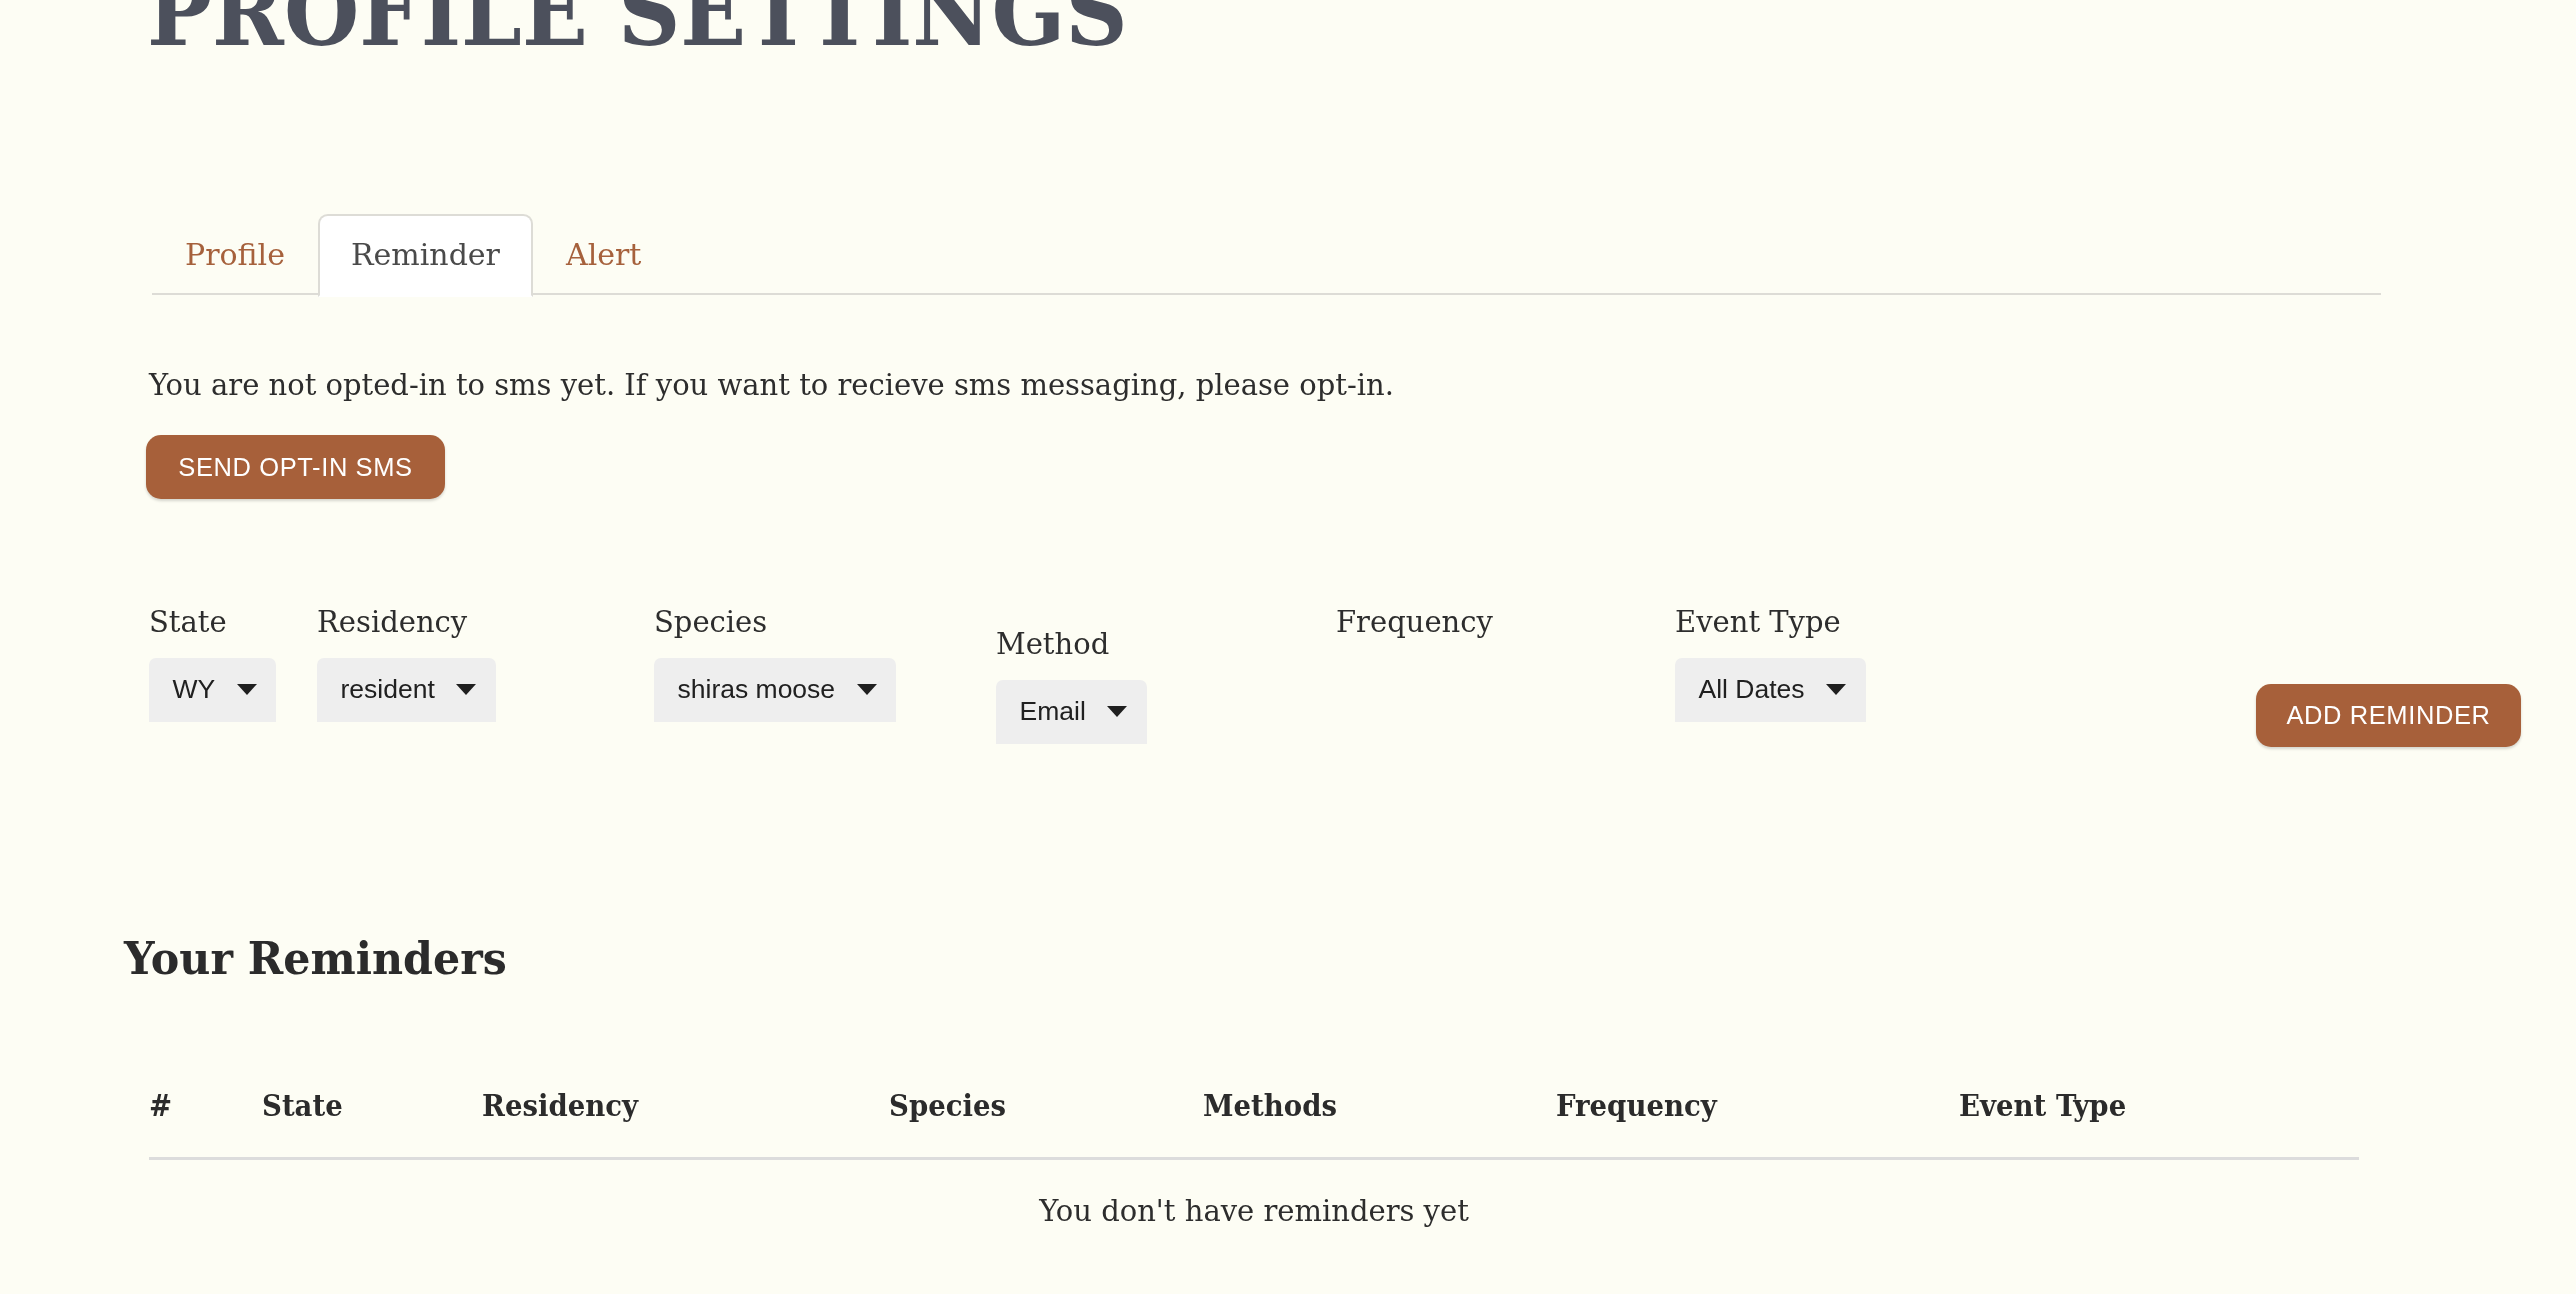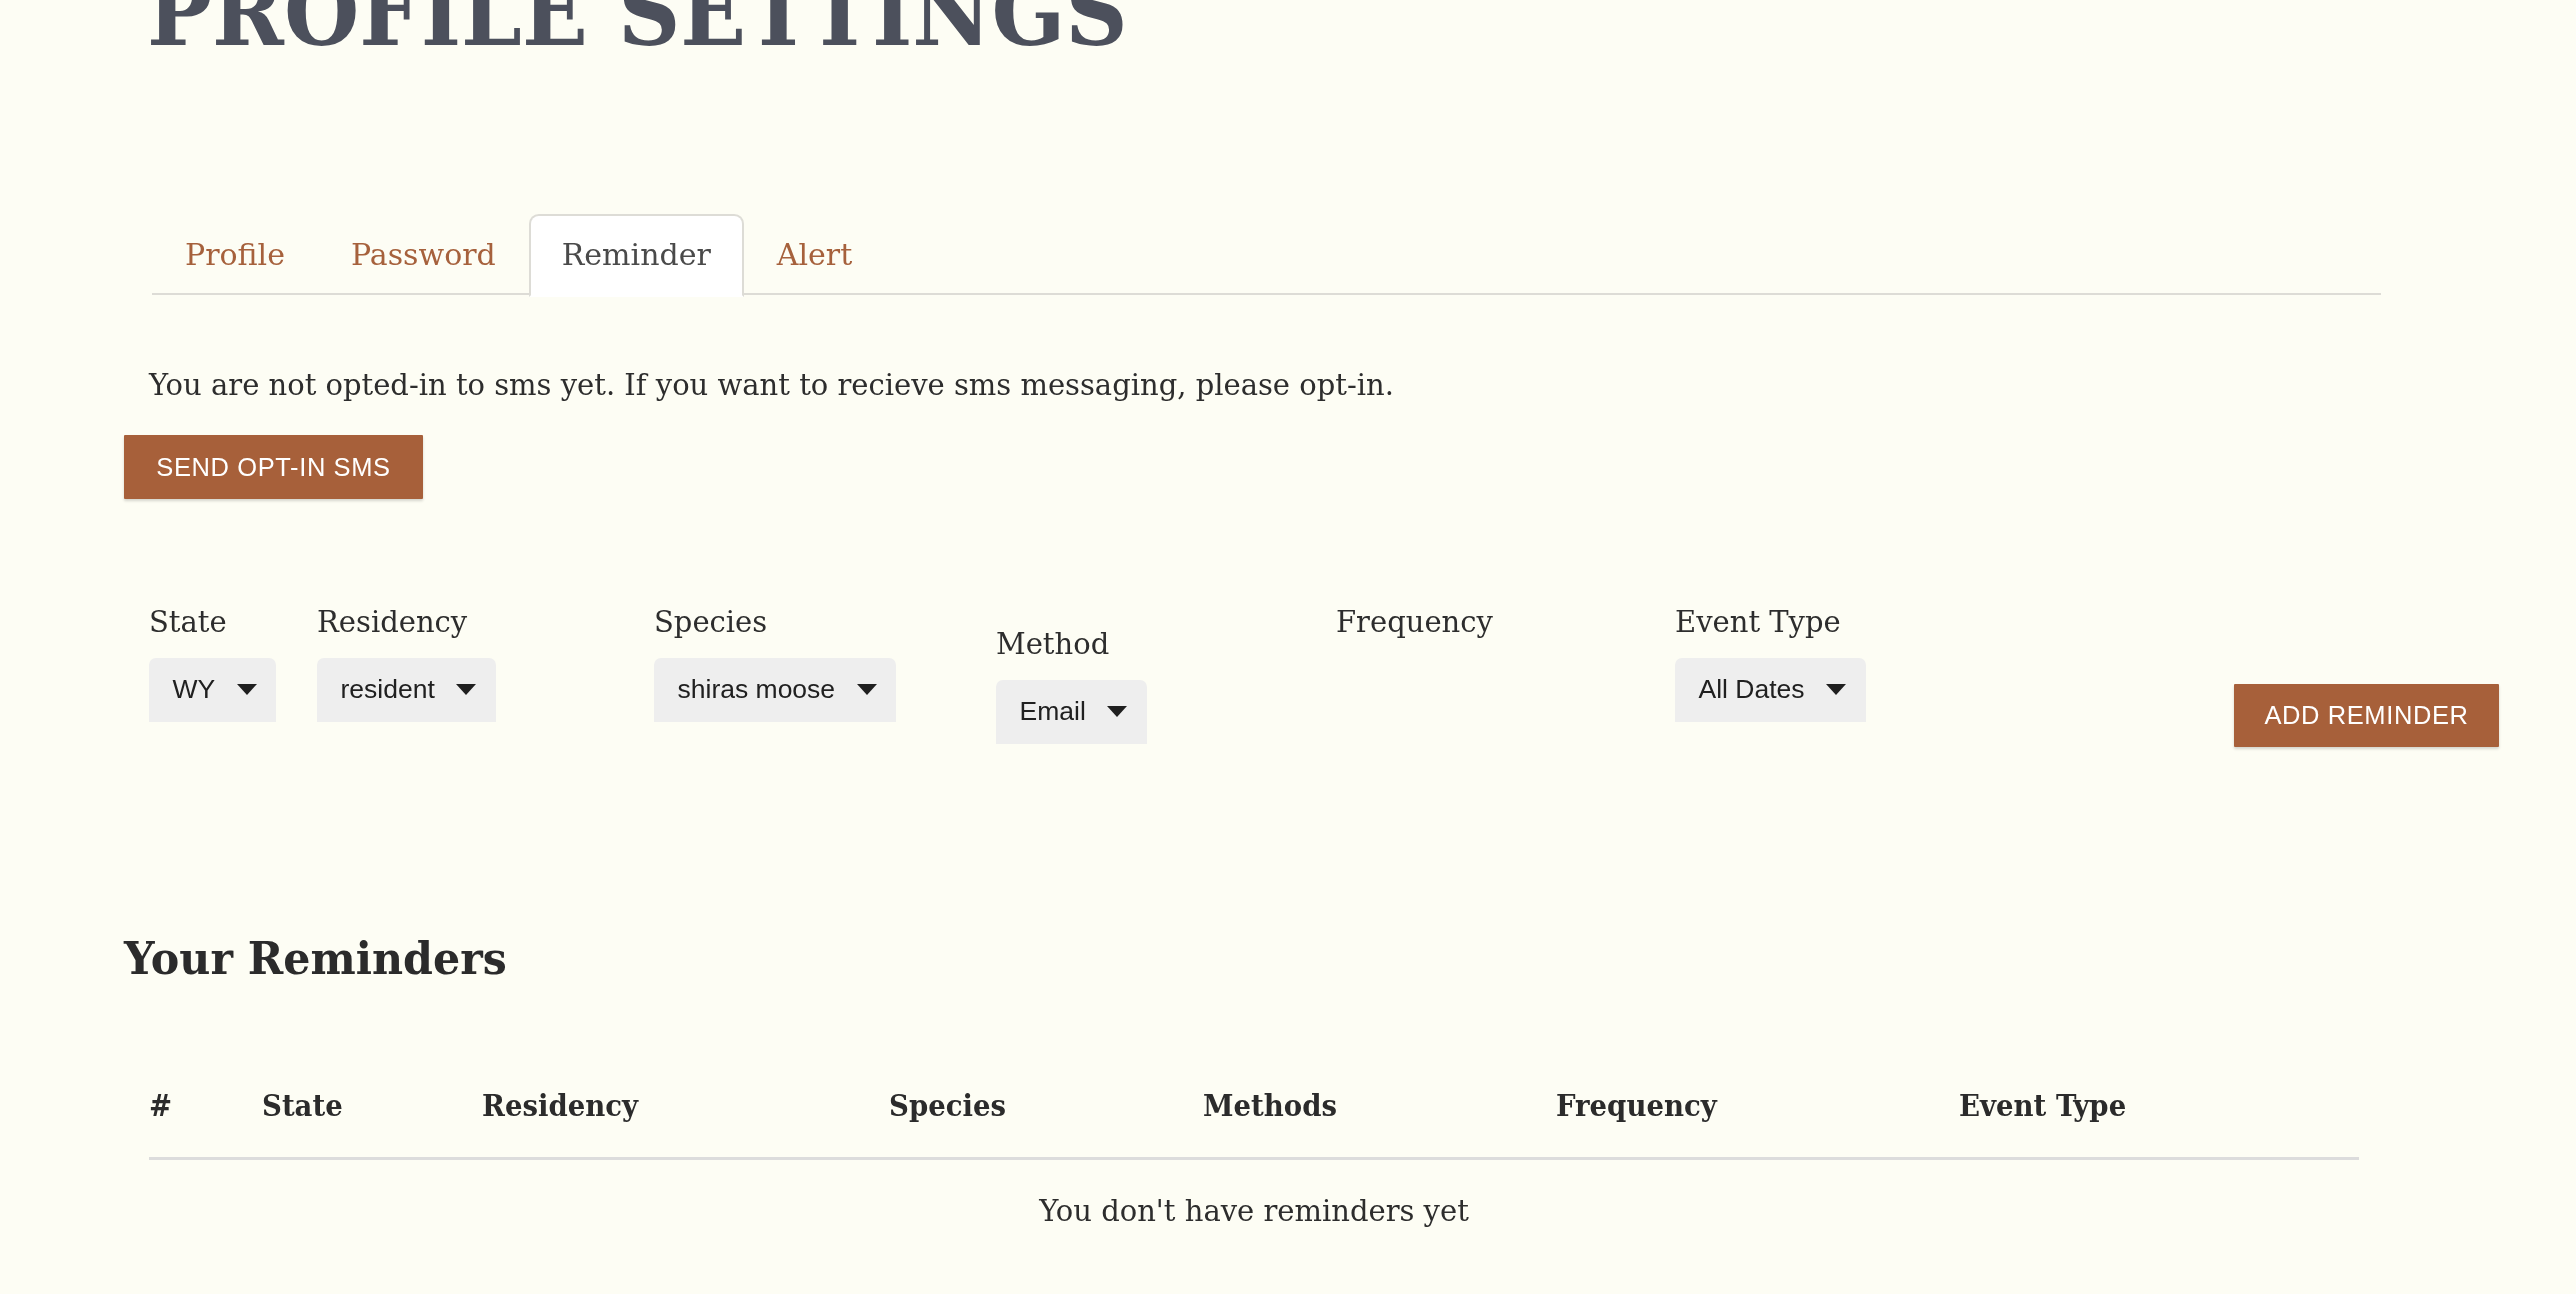--- a/index.html
+++ b/index.html
@@ -101,25 +101,26 @@
     white-space: nowrap;
   }
 
   .btn {
     font-family: "Liberation Sans", sans-serif;
     font-size: 25.5px;
     letter-spacing: 0.6px;
     color: #ffffff;
     background: #a7603a;
     border: none;
-    border-radius: 1px;
+    border-radius: 15px;
     cursor: pointer;
     white-space: nowrap;
     text-transform: uppercase;
     box-shadow: 0 2px 2.9px rgba(0,0,0,0.16);
+    margin-left: 22px;
   }
 
   .btn-optin {
     position: absolute;
     left: 124px;
     top: 435px;
     width: 299px;
     height: 64px;
   }
 
@@ -235,21 +236,20 @@
 <body>
 
 <div class="page">
 
   <h1 class="page-title">PROFILE SETTINGS</h1>
 
   <div class="tabs-wrap">
     <div class="tabs-underline"></div>
     <div class="tabs">
       <a class="tab" href="#">Profile</a>
-      <a class="tab" href="#">Password</a>
       <a class="tab active" href="#">Reminder</a>
       <a class="tab" href="#">Alert</a>
     </div>
   </div>
 
   <p class="optin-text">You are not opted-in to sms yet. If you want to recieve sms messaging, please opt-in.</p>
 
   <button class="btn btn-optin">SEND OPT-IN SMS</button>
 
   <div class="filters">

